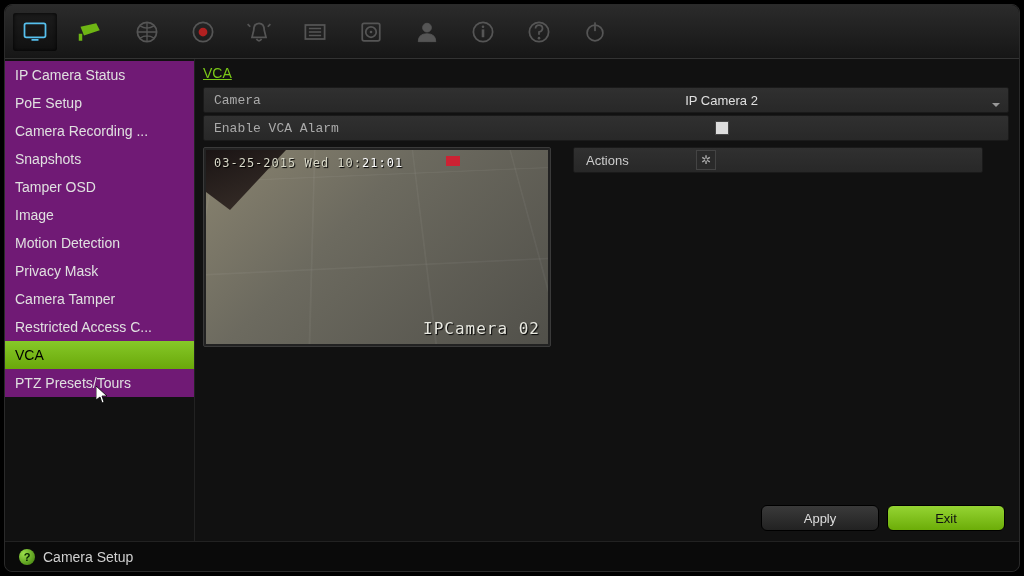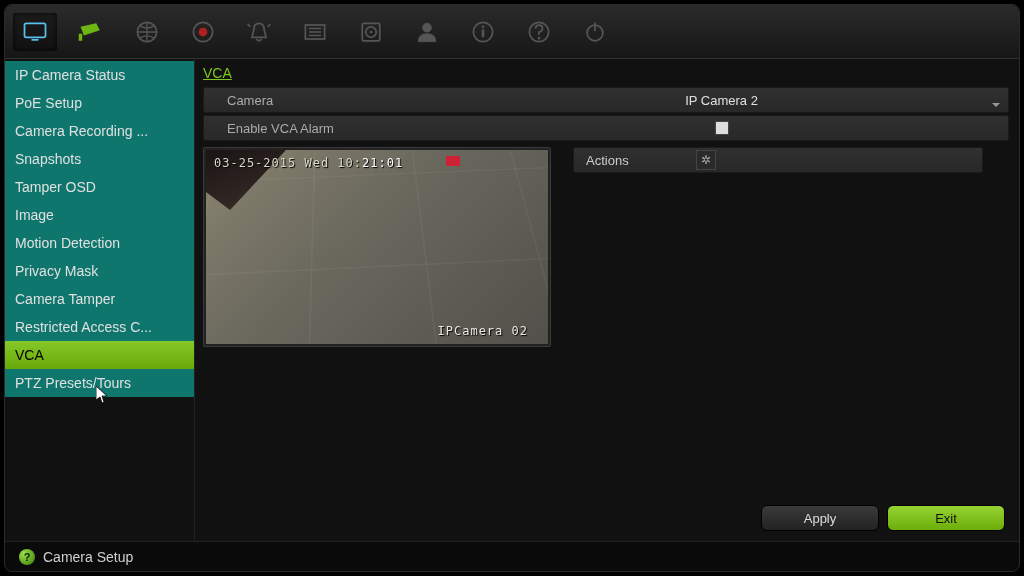--- a/index.html
+++ b/index.html
@@ -57,21 +57,21 @@
     padding-top: 2px;
   }
   .sidebar-item {
     padding: 6px 10px;
     font-size: 14px;
     color: #e0e0e0;
     cursor: pointer;
     white-space: nowrap;
     overflow: hidden;
     text-overflow: ellipsis;
-    background: #0f766e;
+    background: #701a75;
   }
   .sidebar-item.active {
     background: linear-gradient(#86c828, #6aa80a);
     color: #000;
   }
   .content {
     flex: 1;
     position: relative;
     padding: 4px 10px 10px 8px;
   }
@@ -86,22 +86,23 @@
     align-items: center;
     background: linear-gradient(#303030,#282828);
     border: 1px solid #1a1a1a;
     border-radius: 2px;
     height: 26px;
     margin-bottom: 2px;
     font-size: 13px;
   }
   .form-label {
     width: 225px;
-    padding-left: 23px;
+    padding-left: 10px;
     color: #aaa;
+    font-family: Liberation Mono, monospace;
   }
   .form-value {
     flex: 1;
     color: #e0e0e0;
     padding-left: 6px;
     display: flex;
     align-items: center;
     position: relative;
     justify-content: center;
   }
@@ -167,23 +168,23 @@
   }
   .preview-ts .hl { color: #fff; }
   .preview-flag {
     position: absolute;
     top: 6px; right: 88px;
     width: 14px; height: 10px;
     background: #c23;
   }
   .preview-label {
     position: absolute;
-    bottom: 6px; right: 20px;
+    bottom: 6px; right: 8px;
     font-family: monospace;
-    font-size: 12px;
+    font-size: 16px;
     color: #e8e8e0;
     text-shadow: 1px 1px 1px #000;
     letter-spacing: 1px;
   }
   .actions-row {
     display: flex;
     align-items: center;
     background: linear-gradient(#303030,#282828);
     border: 1px solid #1a1a1a;
     border-radius: 2px;

